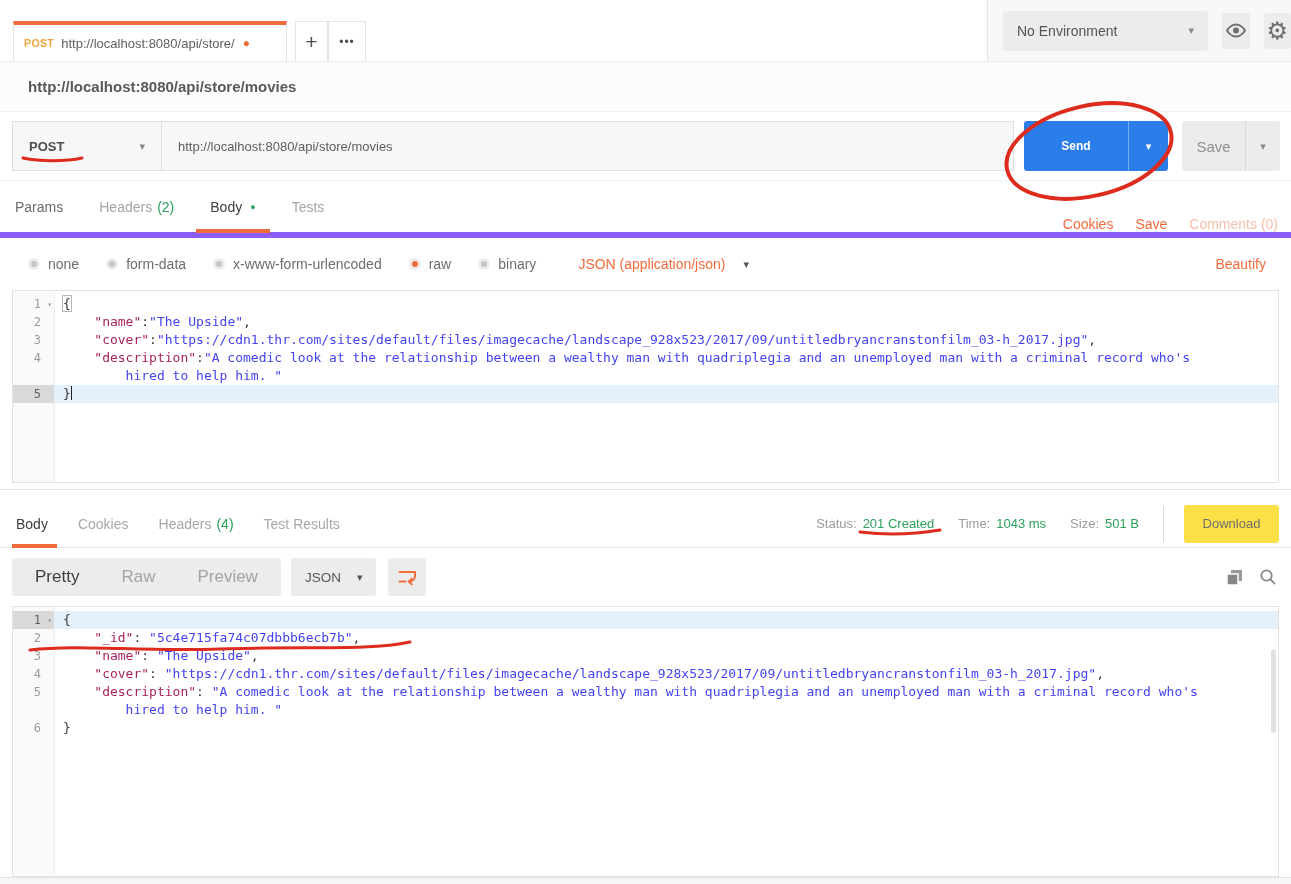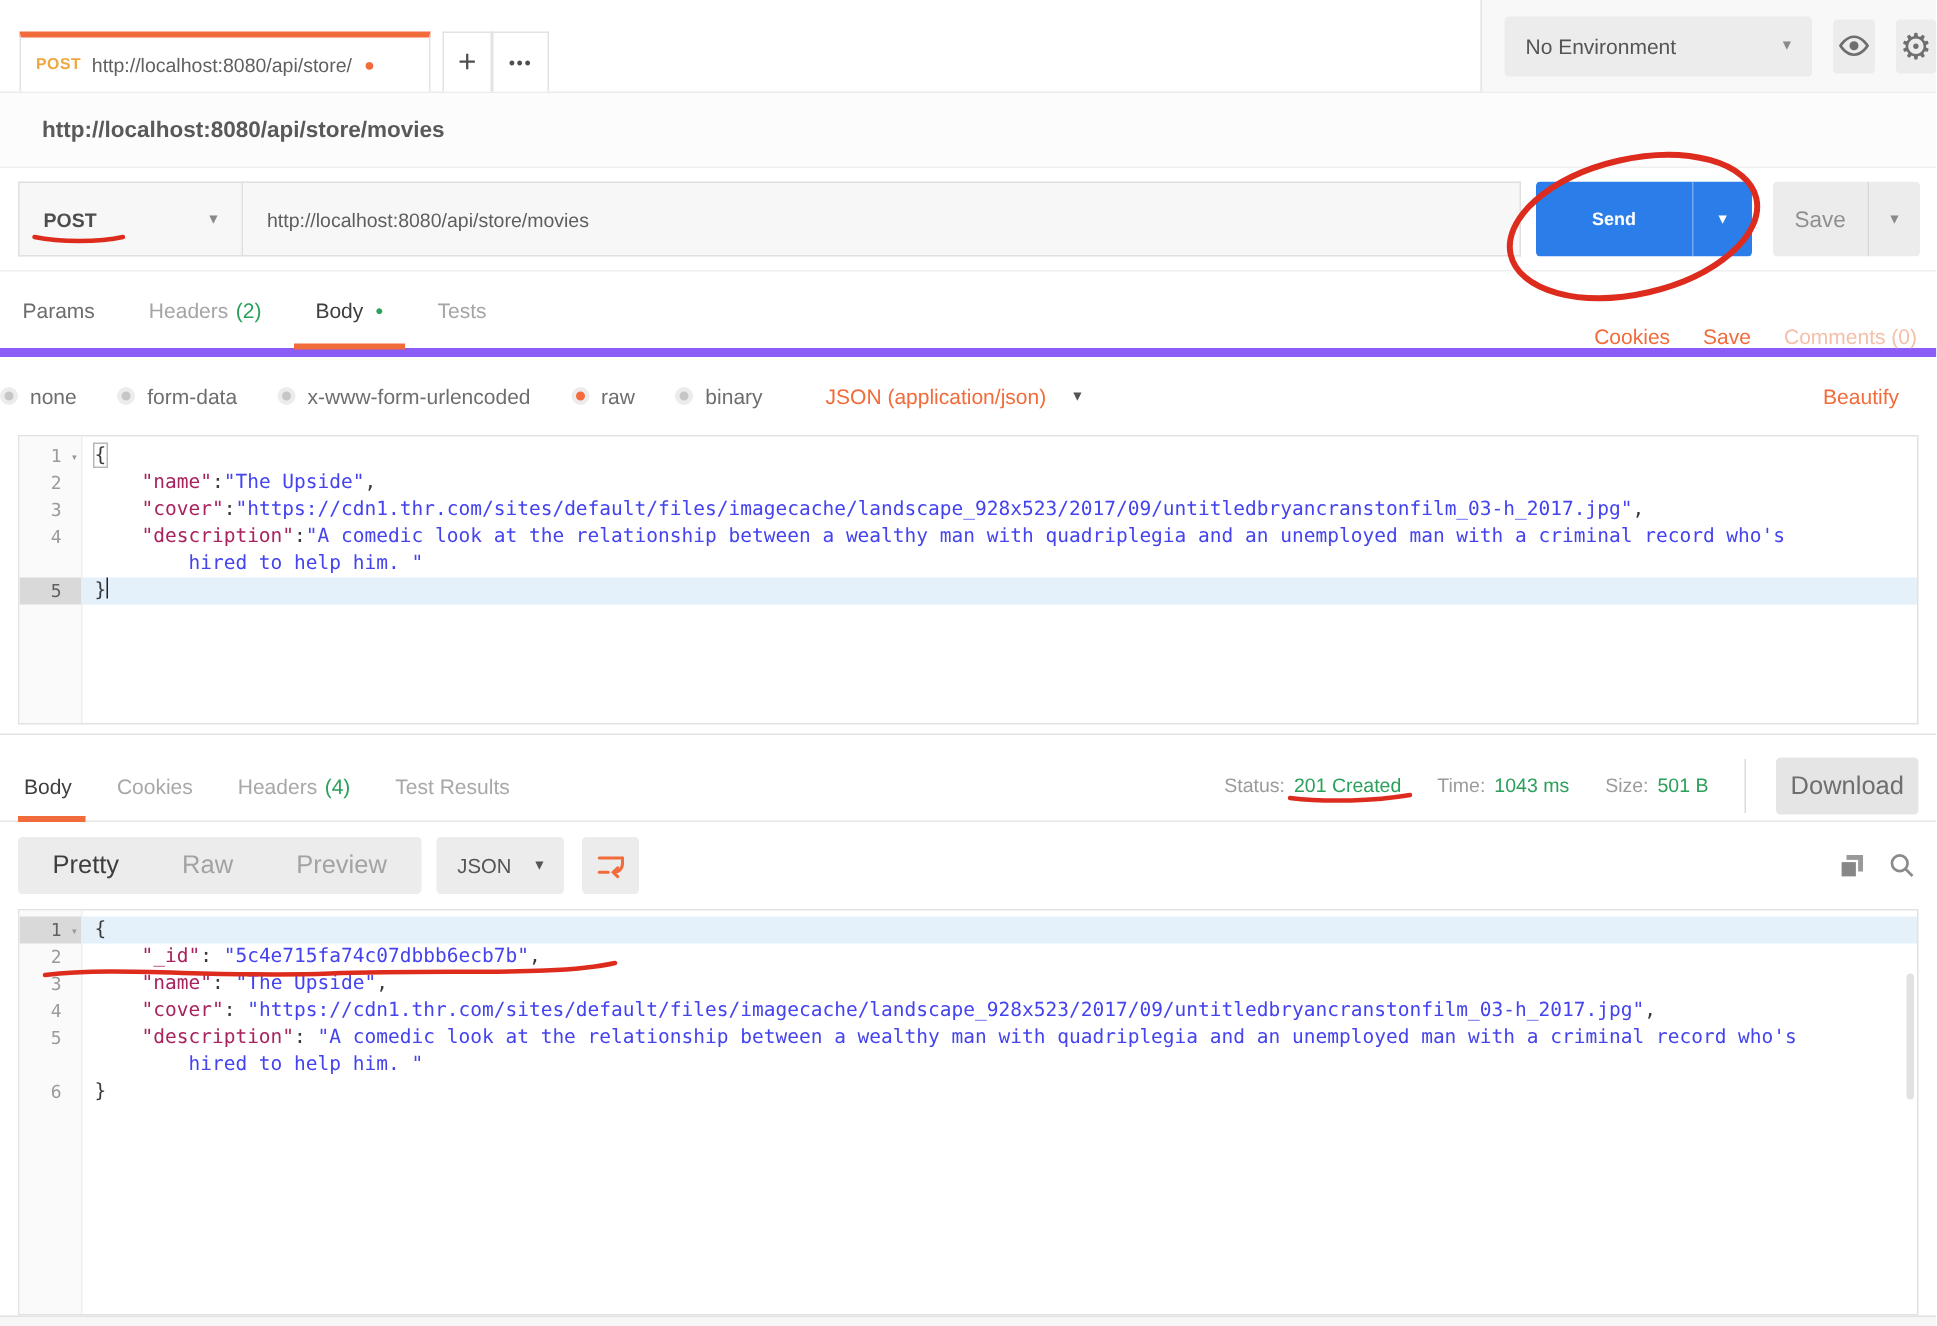--- a/index.html
+++ b/index.html
@@ -50,21 +50,21 @@
   .rtab.semi{color:#6c6c6c}
   .rtab .cnt{color:var(--green);margin-left:5px}
   .rtab.active{color:#3e3e3e}
   .rtab.active::after{content:'';position:absolute;left:-14px;right:-14px;bottom:-1px;height:4px;background:var(--accent)}
   .gdot{color:var(--green);font-size:9px;margin-left:8px}
   .req-links{margin-left:auto;display:flex;align-items:center}
   .rlink{font-size:14px;color:var(--accent);margin-left:22px;cursor:pointer}
   .rlink.muted{color:#f4c0aa}
 
   
-  .body-type{height:52px;display:flex;align-items:center;}
+  .body-type{height:52px;display:flex;align-items:center;padding-left:28px}
   .bt-opt{display:flex;align-items:center;margin-right:27px;font-size:14px;color:#6e6e6e;cursor:pointer}
   .radio{width:12px;height:12px;border-radius:50%;background:#c6c6c6;border:3px solid #ececec;margin-right:8px}
   .bt-opt.sel .radio{background:var(--accent)}
   .ct{display:flex;align-items:center;color:var(--accent);font-size:14px;margin-left:15px;cursor:pointer}
   .ct .caret{margin-left:18px;color:#555}
   .beautify{margin-left:auto;margin-right:25px;color:var(--accent);font-size:14px;cursor:pointer}
 
   
   .editor{margin:0 12px;border:1px solid #e2e2e2;position:relative;background:#fff;font-family:"DejaVu Sans Mono",monospace;font-size:13px;overflow:hidden}
   #req-editor{height:193px}
@@ -90,21 +90,21 @@
   
   .resp-meta{height:48px;border-bottom:1px solid #e6e6e6;display:flex;align-items:center;padding:0 12px 0 16px}
   .resp-tab{font-size:14px;color:#a8a8a8;margin-right:30px;height:100%;display:flex;align-items:center;position:relative;cursor:pointer}
   .resp-tab .cnt{color:var(--green);margin-left:5px}
   .resp-tab.active{color:#3e3e3e}
   .resp-tab.active::after{content:'';position:absolute;left:-4px;right:-9px;bottom:-1px;height:4px;background:var(--accent)}
   .meta-right{margin-left:auto;display:flex;align-items:center}
   .m-lbl{color:#9b9b9b;font-size:13px;margin-left:24px}
   .m-val{color:var(--green);font-size:13px;margin-left:6px}
   .vdiv{width:1px;height:36px;background:#dcdcdc;margin-left:24px}
-  .download{margin-left:20px;width:95px;height:38px;background:#e5e5e5;border-radius:3px;color:#6e6e6e;font-size:17px;display:flex;align-items:center;justify-content:center;cursor:pointer}
+  .download{margin-left:20px;width:95px;height:38px;background:#fde047;border-radius:3px;color:#6e6e6e;font-size:13px;display:flex;align-items:center;justify-content:center;cursor:pointer}
 
   
   .resp-toolbar{height:58px;display:flex;align-items:center;padding:0 14px 0 12px}
   .views{height:38px;background:#ececec;border-radius:3px;display:flex;align-items:center;padding:0 2px}
   .view{padding:0 21px;font-size:17px;color:#a3a3a3;height:38px;display:flex;align-items:center;cursor:pointer}
   .view.active{color:#3e3e3e}
   .fmt{margin-left:10px;height:38px;background:#ececec;border-radius:3px;display:flex;align-items:center;padding:0 14px;font-size:13.5px;color:#555;cursor:pointer}
   .fmt .caret{margin-left:16px;color:#555}
   .wrap-btn{margin-left:12px;width:38px;height:38px;background:#ececec;border-radius:3px;display:flex;align-items:center;justify-content:center;cursor:pointer}
   .tool-icons{margin-left:auto;display:flex;align-items:center}

